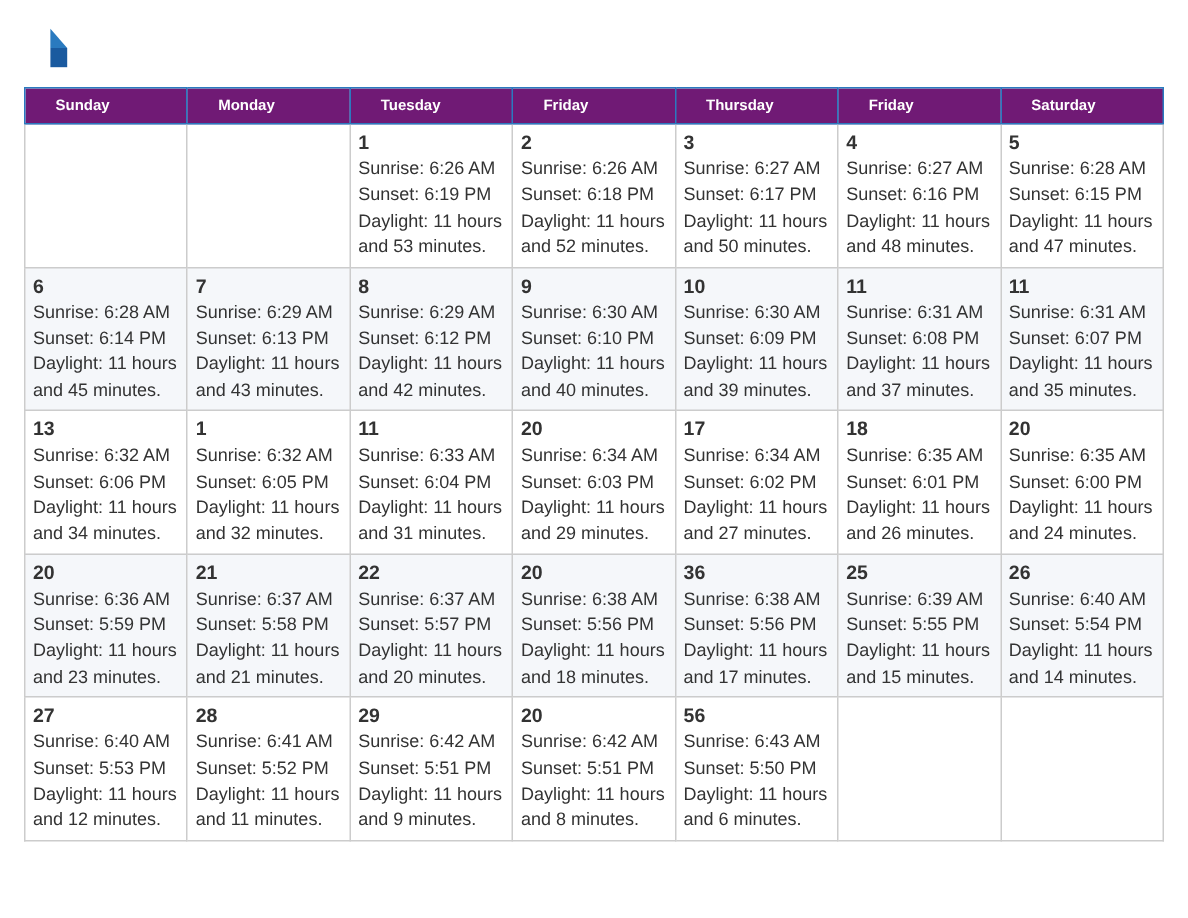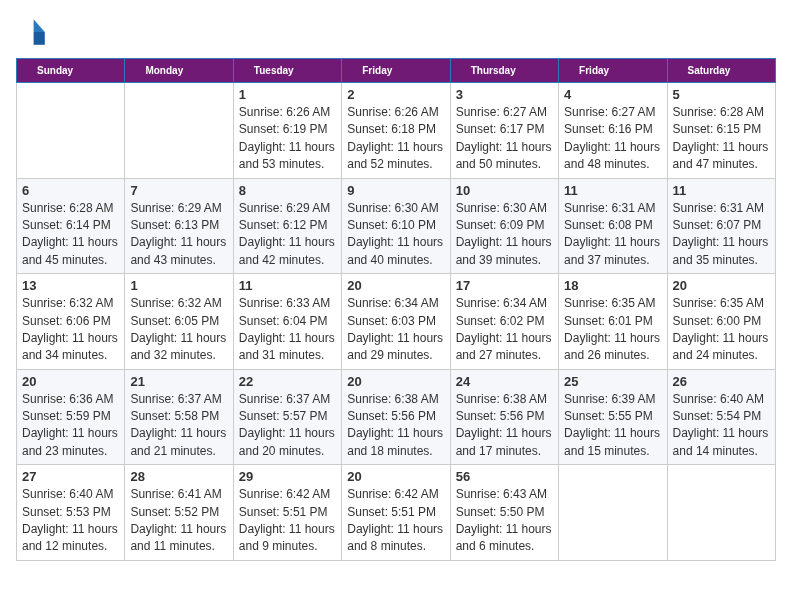--- a/index.html
+++ b/index.html
@@ -215,21 +215,21 @@
         </td>
         <td>
           <span class="day-number">22</span>
           <div class="day-detail">Sunrise: 6:37 AM<br>Sunset: 5:57 PM<br>Daylight: 11 hours and 20 minutes.</div>
         </td>
         <td>
           <span class="day-number">20</span>
           <div class="day-detail">Sunrise: 6:38 AM<br>Sunset: 5:56 PM<br>Daylight: 11 hours and 18 minutes.</div>
         </td>
         <td>
-          <span class="day-number">24</span>
+          <span class="day-number">36</span>
           <div class="day-detail">Sunrise: 6:38 AM<br>Sunset: 5:56 PM<br>Daylight: 11 hours and 17 minutes.</div>
         </td>
         <td>
           <span class="day-number">25</span>
           <div class="day-detail">Sunrise: 6:39 AM<br>Sunset: 5:55 PM<br>Daylight: 11 hours and 15 minutes.</div>
         </td>
         <td>
           <span class="day-number">26</span>
           <div class="day-detail">Sunrise: 6:40 AM<br>Sunset: 5:54 PM<br>Daylight: 11 hours and 14 minutes.</div>
         </td>

